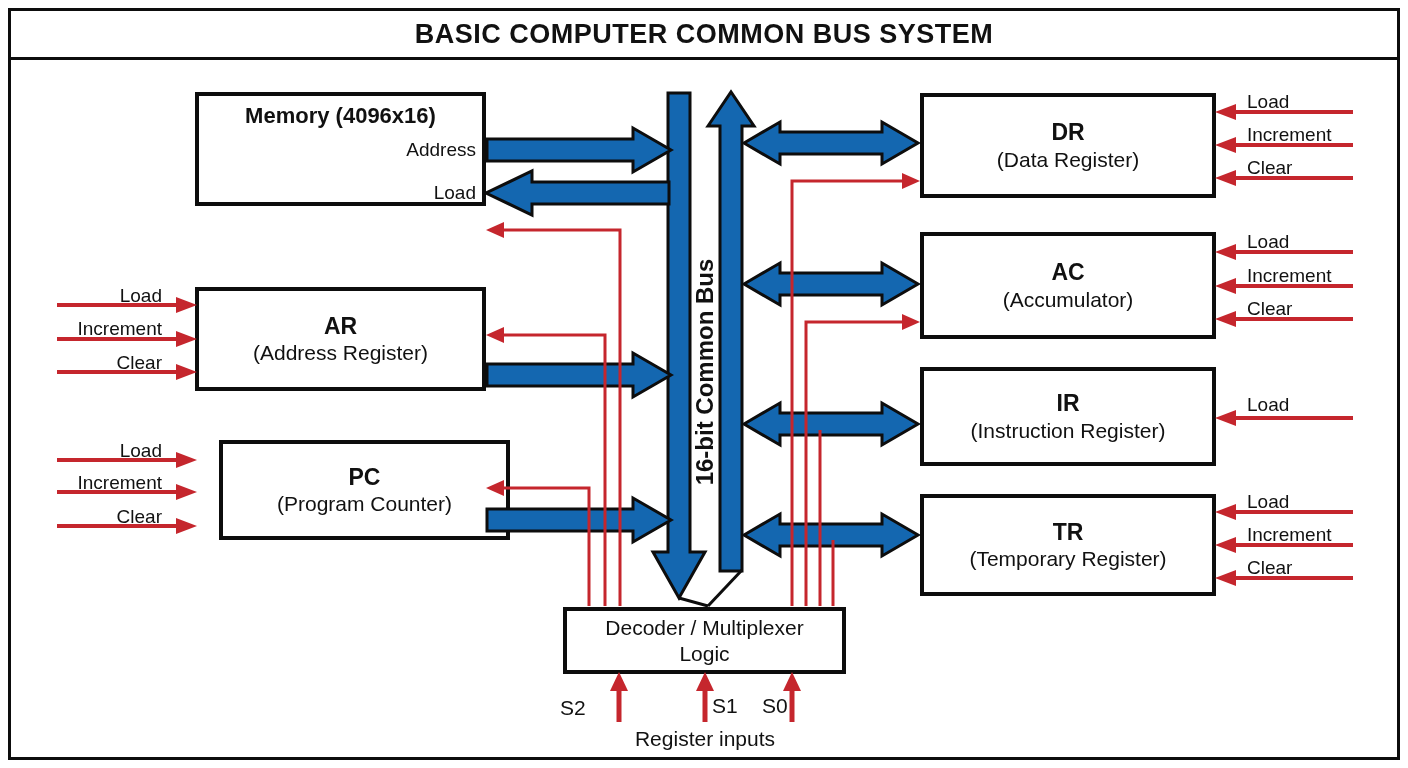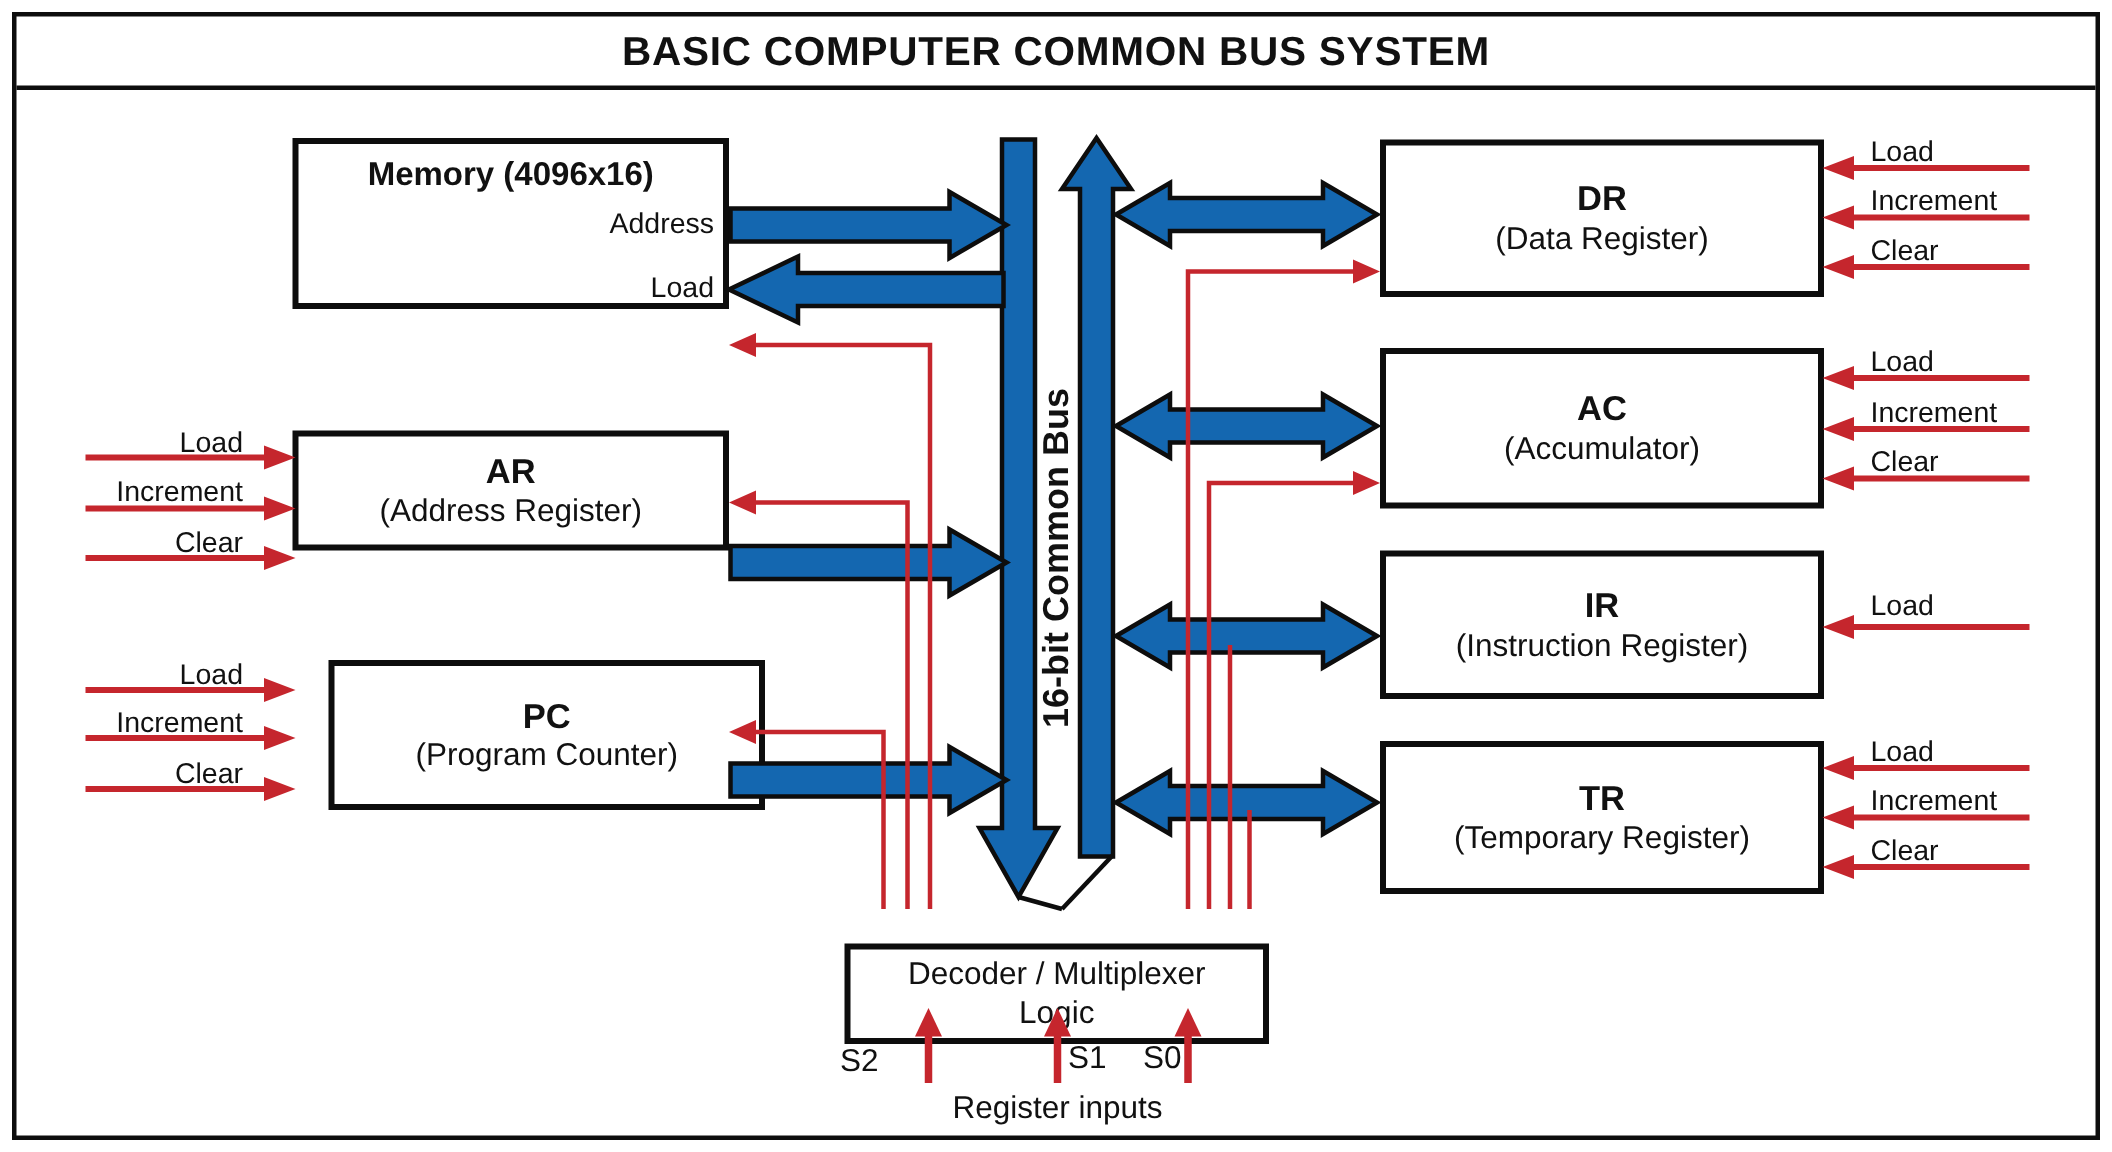--- a/index.html
+++ b/index.html
@@ -38,21 +38,21 @@
   <div id="titlebar">
     <div class="t">BASIC COMPUTER COMMON BUS SYSTEM</div>
   </div>
 
   <div class="box" id="memory-box" style="left:195px;top:92px;width:291px;height:114px;">
     <div class="mtitle">Memory (4096x16)</div>
     <div class="mem-port" style="top:42px;">Address</div>
     <div class="mem-port" style="top:85px;">Load</div>
   </div>
 
-  <div class="box" style="left:195px;top:287px;width:291px;height:80px;">
+  <div class="box" style="left:195px;top:287px;width:291px;height:104px;">
     <div class="abbr">AR</div>
     <div class="sub">(Address Register)</div>
   </div>
 
   <div class="box" style="left:195px;top:440px;width:291px;height:100px;margin-left:24px;">
     <div class="abbr">PC</div>
     <div class="sub">(Program Counter)</div>
   </div>
 
   <div class="box" style="left:920px;top:232px;width:296px;height:107px;">
@@ -68,21 +68,21 @@
   <div class="box" style="left:920px;top:494px;width:296px;height:102px;">
     <div class="abbr">TR</div>
     <div class="sub">(Temporary Register)</div>
   </div>
 
   <div class="box" style="left:920px;top:367px;width:296px;height:99px;">
     <div class="abbr">IR</div>
     <div class="sub">(Instruction Register)</div>
   </div>
 
-  <div class="box" style="left:563px;top:629px;width:283px;height:67px;line-height:1.2;">
+  <div class="box" style="left:563px;top:607px;width:283px;height:67px;line-height:1.2;">
     <div class="sub">Decoder / Multiplexer</div>
     <div class="sub">Logic</div>
   </div>
 
   <div id="bus-label">16-bit Common Bus</div>
 
   <div class="lbl r" style="left:30px;top:285px;width:132px;">Load</div>
   <div class="lbl r" style="left:30px;top:318px;width:132px;">Increment</div>
   <div class="lbl r" style="left:30px;top:352px;width:132px;">Clear</div>
 

